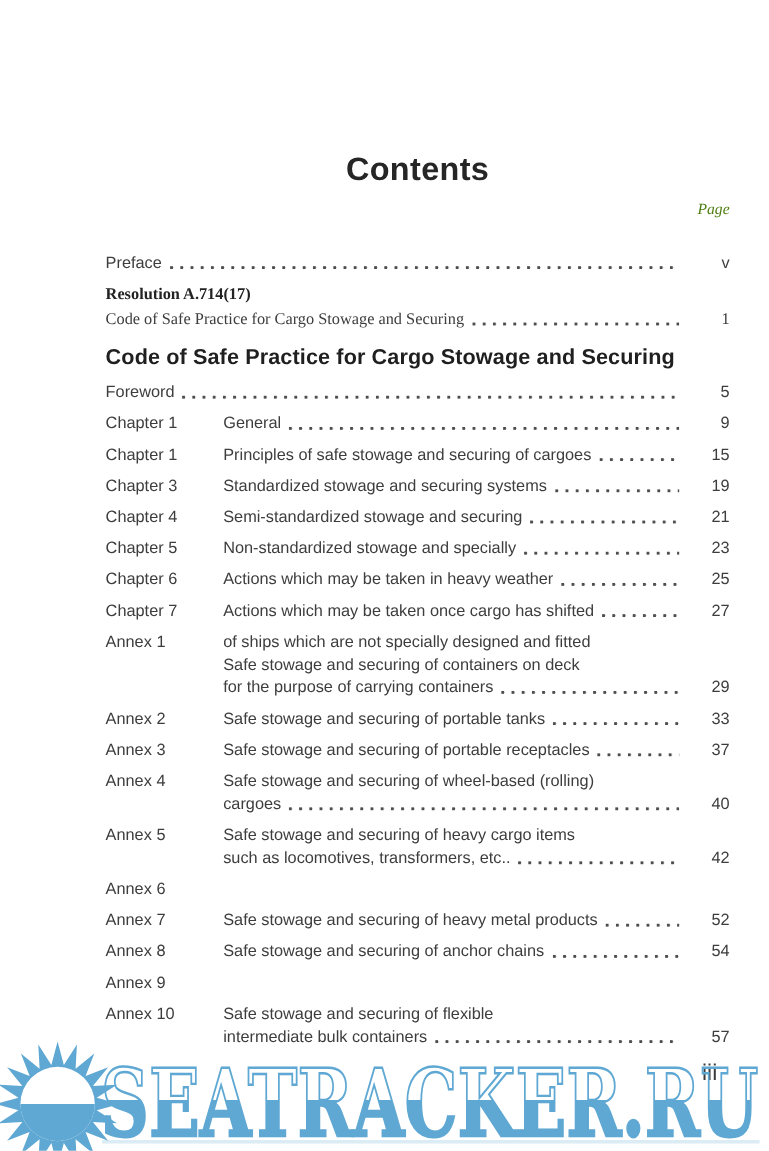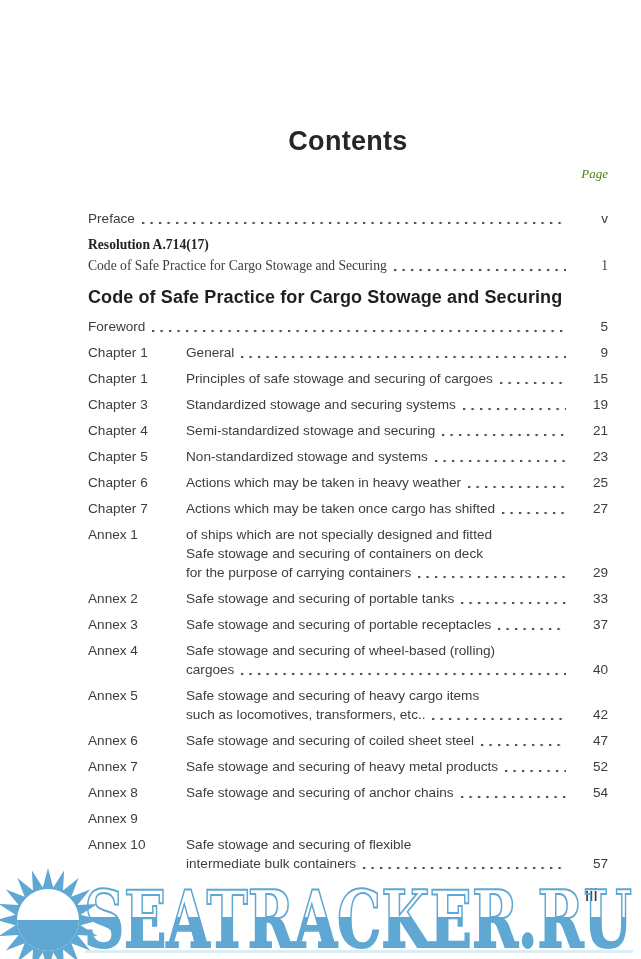--- a/index.html
+++ b/index.html
@@ -138,21 +138,21 @@
           <span class="leader"></span>
           <span class="page">21</span>
         </div>
       </div>
     </div>
 
     <div class="entry">
       <div class="label">Chapter 5</div>
       <div class="content">
         <div class="lline">
-          <span class="t">Non-standardized stowage and systems</span>
+          <span class="t">Non-standardized stowage and specially</span>
           <span class="leader"></span>
           <span class="page">23</span>
         </div>
       </div>
     </div>
 
     <div class="entry">
       <div class="label">Chapter 6</div>
       <div class="content">
         <div class="lline">
@@ -228,27 +228,20 @@
         <div class="lline">
           <span class="t">such as locomotives, transformers, etc..</span>
           <span class="leader"></span>
           <span class="page">42</span>
         </div>
       </div>
     </div>
 
     <div class="entry">
       <div class="label">Annex 6</div>
-      <div class="content">
-        <div class="lline">
-          <span class="t">Safe stowage and securing of coiled sheet steel</span>
-          <span class="leader"></span>
-          <span class="page">47</span>
-        </div>
-      </div>
     </div>
 
     <div class="entry">
       <div class="label">Annex 7</div>
       <div class="content">
         <div class="lline">
           <span class="t">Safe stowage and securing of heavy metal products</span>
           <span class="leader"></span>
           <span class="page">52</span>
         </div>

